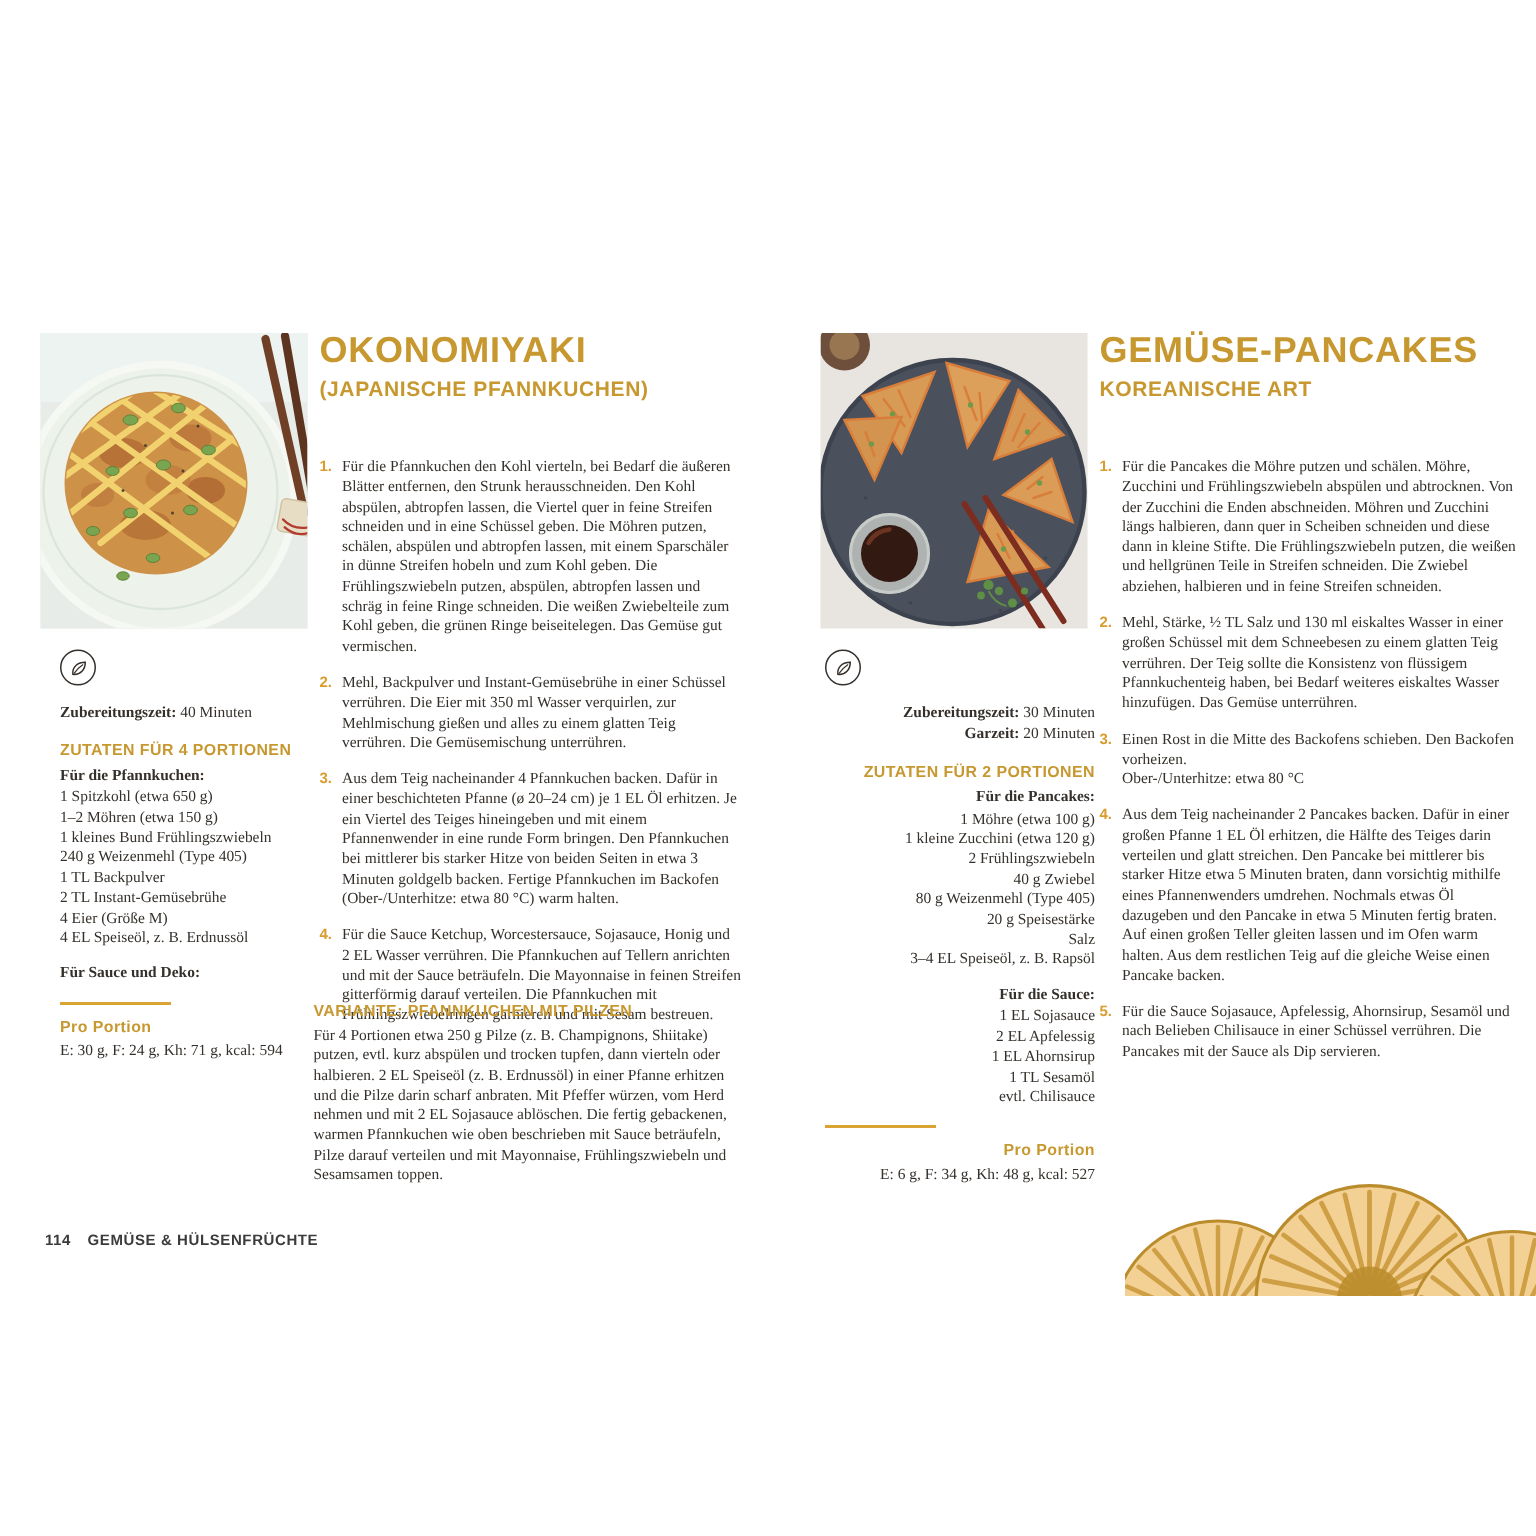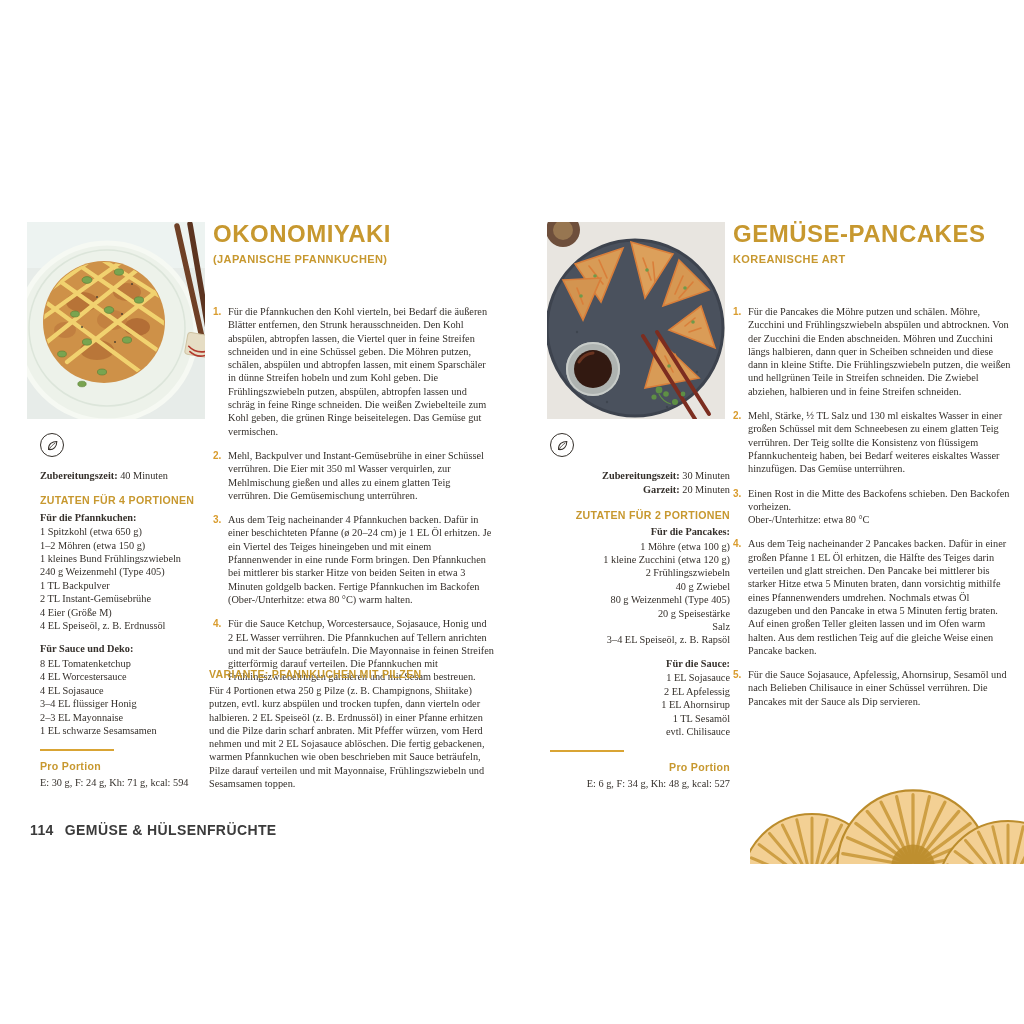--- a/index.html
+++ b/index.html
@@ -13,21 +13,21 @@
   .page-right{left:512px;}
 
   .photo{position:absolute;top:222px;width:178px;height:197px;overflow:hidden;background:#e8e8e4;}
   .photo-left{left:27px;}
   .photo-right{left:35px;}
 
   .title-block{position:absolute;top:220px;width:300px;font-family:"Liberation Sans","DejaVu Sans",sans-serif;color:#C7982F;}
   .title-left{left:213px;}
   .title-right{left:221px;}
   .title-block h1{margin:0;font-size:24px;line-height:28px;letter-spacing:.5px;font-weight:bold;}
-  .title-block h2{margin:2px 0 0 0;font-size:11px;line-height:18px;letter-spacing:.4px;font-weight:bold;}
+  .title-block h2{margin:2px 0 0 0;font-size:14px;line-height:18px;letter-spacing:.4px;font-weight:bold;}
 
   .steps{position:absolute;top:305px;width:281px;margin:0;padding:0;list-style:none;}
   .steps-left{left:213px;}
   .steps-right{left:221px;}
   .step{display:flex;margin:0 0 11px 0;font-size:10.3px;line-height:13.3px;}
   .step-num{flex:0 0 15px;color:#D99C2E;font-family:"Liberation Sans","DejaVu Sans",sans-serif;font-weight:bold;font-size:10px;}
   .step-text{flex:1;white-space:pre-line;}
 
   .sidebar{position:absolute;top:433px;width:180px;font-size:10.3px;line-height:13.4px;}
   .sidebar-left{left:40px;}
@@ -41,21 +41,21 @@
   .ing-list div{line-height:13.4px;}
   .divider{width:74px;border-top:2.4px solid #D9A434;margin:12px 0 9px 0;}
   .pp{margin:0 0 2px 0;}
   .pp-values{margin:0;}
 
   .variant{position:absolute;top:668px;width:281px;}
   .variant-left{left:197px;margin-left:12px;}
   .variant h4{margin:0 0 4px 0;font-family:"Liberation Sans","DejaVu Sans",sans-serif;font-weight:bold;font-size:10.6px;letter-spacing:.3px;color:#C7982F;}
   .variant p{margin:0;font-size:10.3px;line-height:13.3px;}
 
-  .page-footer{position:absolute;left:30px;top:822px;font-family:"Liberation Sans","DejaVu Sans",sans-serif;font-size:14px;font-weight:bold;color:#3B3B3B;letter-spacing:.4px;}
+  .page-footer{position:absolute;left:30px;top:822px;font-family:"Liberation Sans","DejaVu Sans",sans-serif;font-size:10px;font-weight:bold;color:#3B3B3B;letter-spacing:.4px;}
   .page-footer .page-num{margin-right:11px;}
 
   .fans{position:absolute;left:238px;top:786px;width:274px;height:78px;overflow:hidden;}
 </style>
 </head>
 <body>
 
 <div>
 
   <section class="page page-left">
@@ -162,28 +162,20 @@
           <div>1 Spitzkohl (etwa 650 g)</div>
           <div>1–2 Möhren (etwa 150 g)</div>
           <div>1 kleines Bund Frühlingszwiebeln</div>
           <div>240 g Weizenmehl (Type 405)</div>
           <div>1 TL Backpulver</div>
           <div>2 TL Instant-Gemüsebrühe</div>
           <div>4 Eier (Größe M)</div>
           <div>4 EL Speiseöl, z. B. Erdnussöl</div>
         </div>
       <p class="group-name">Für Sauce und Deko:</p>
-      <div class="ing-list">
-          <div>8 EL Tomatenketchup</div>
-          <div>4 EL Worcestersauce</div>
-          <div>4 EL Sojasauce</div>
-          <div>3–4 EL flüssiger Honig</div>
-          <div>2–3 EL Mayonnaise</div>
-          <div>1 EL schwarze Sesamsamen</div>
-        </div>
       <div class="divider"></div>
       <p class="gold-heading pp">Pro Portion</p>
       <p class="pp-values">E: 30 g, F: 24 g, Kh: 71 g, kcal: 594</p>
     </aside>
 
     <footer class="page-footer">
       <span class="page-num">114</span><span>GEMÜSE &amp; HÜLSENFRÜCHTE</span>
     </footer>
   </section>
 

